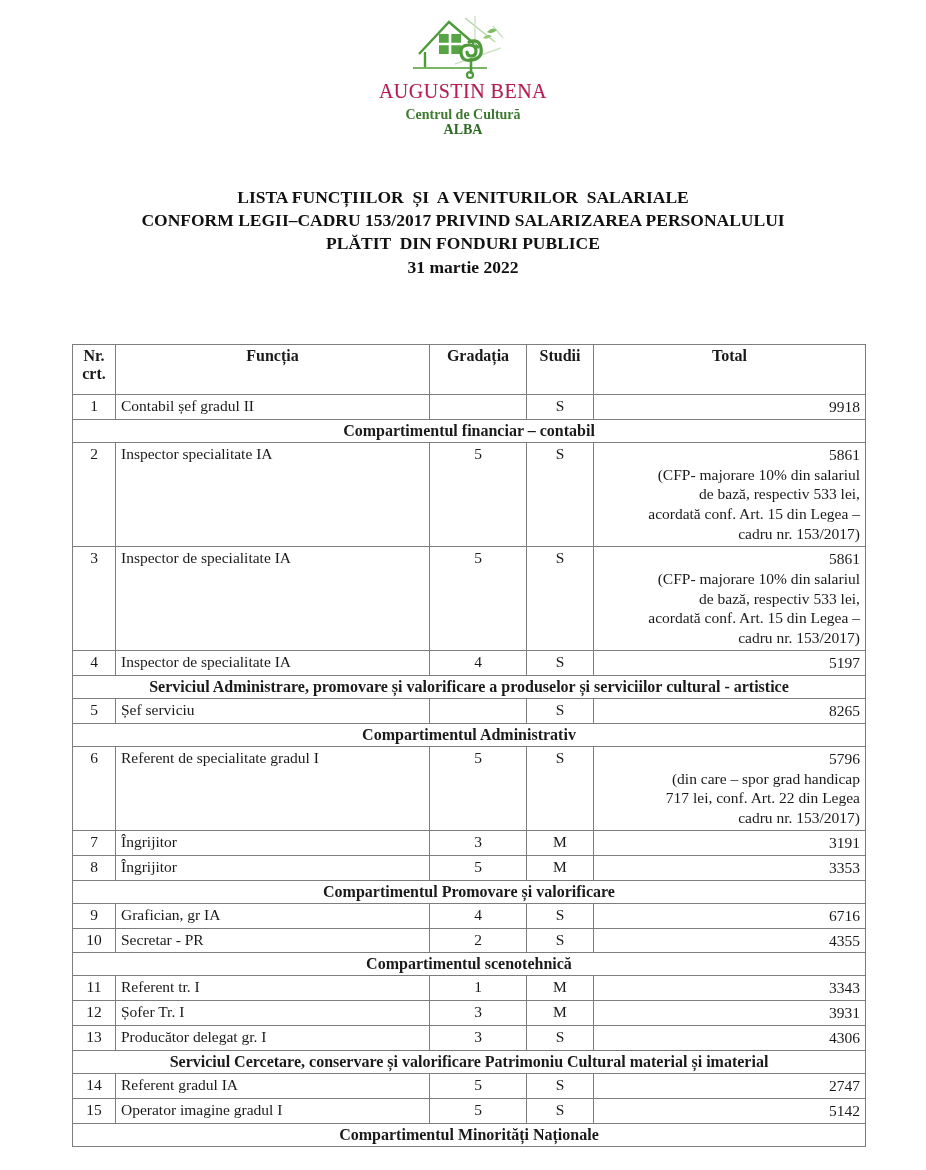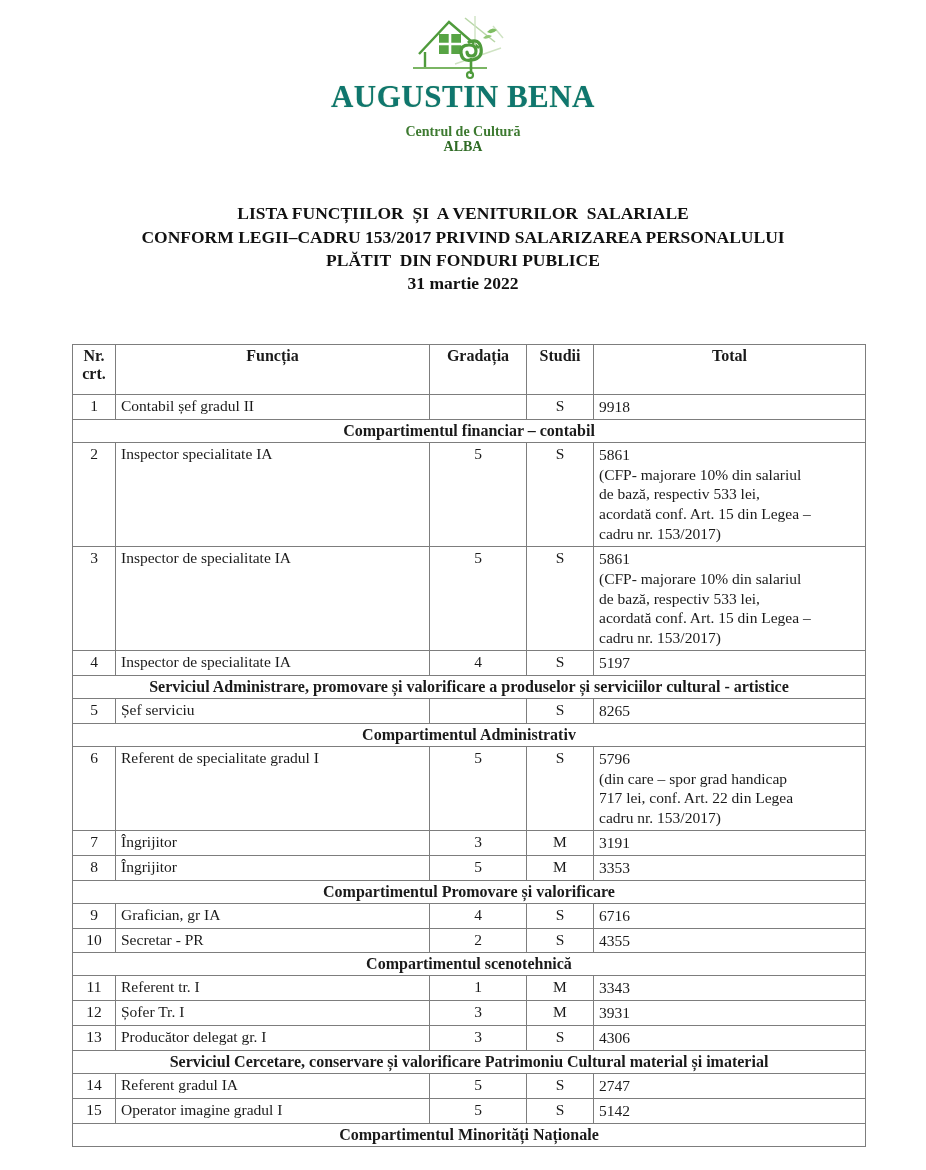--- a/index.html
+++ b/index.html
@@ -24,34 +24,34 @@
     align-items: center;
     padding-top: 8px;
   }
   .logo-mark {
     width: 120px;
     height: 72px;
     display: block;
   }
   .logo-title {
     font-family: "Liberation Serif", "DejaVu Serif", serif;
-    font-weight: bold;
-    font-size: 31px;
+    font-weight: normal;
+    font-size: 20px;
     letter-spacing: 0.5px;
-    color: #0f766e;
+    color: #be185d;
     line-height: 1.05;
     margin-top: 1px;
     text-shadow: 0 0 1px rgba(106,168,79,0.5);
   }
   .logo-sub1 {
     font-family: "Liberation Serif", "DejaVu Serif", serif;
     font-weight: bold;
     font-size: 14px;
     color: #3d7a30;
-    margin-top: 10px;
+    margin-top: 5px;
     line-height: 1.1;
   }
   .logo-sub2 {
     font-family: "Liberation Serif", "DejaVu Serif", serif;
     font-weight: bold;
     font-size: 14px;
     color: #2f6b25;
     line-height: 1.1;
   }
 
@@ -97,21 +97,21 @@
     padding-top: 4px;
     height: 45px;
     vertical-align: top;
   }
   th.nr-head { line-height: 1.15; }
 
   td.nr     { text-align: center; }
   td.func   { text-align: left; margin-left: 38px; }
   td.grad   { text-align: center; }
   td.stud   { text-align: center; }
-  td.total  { line-height: 1.28; }
+  td.total  { text-align: right; line-height: 1.28; }
 
   tr.section td {
     text-align: center;
     font-weight: bold;
     font-size: 16px;
     padding: 2px 4px;
   }
   .note-line { display: block; }
 </style>
 </head>

